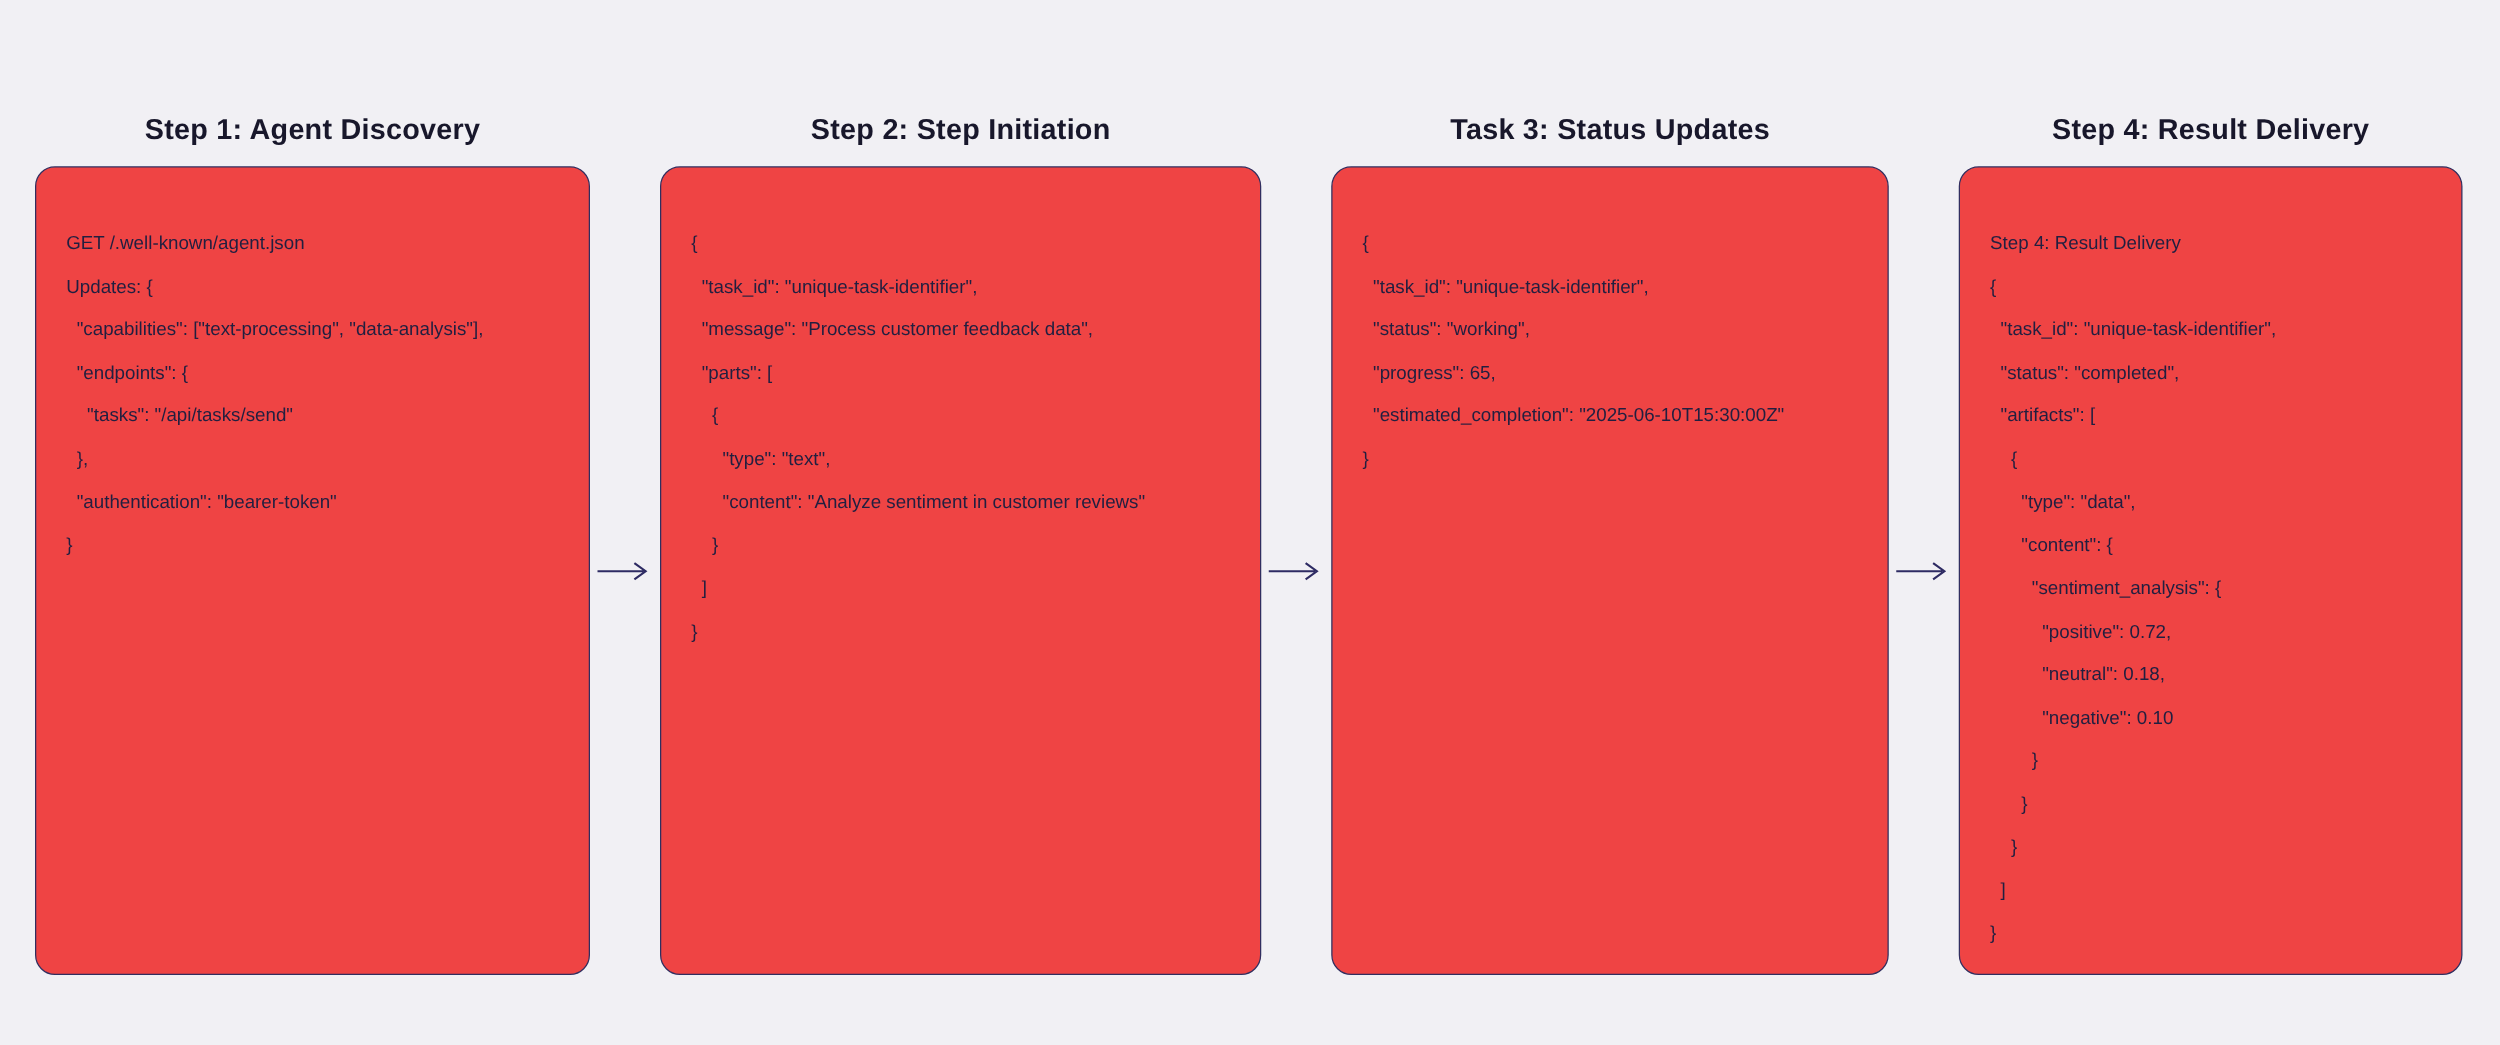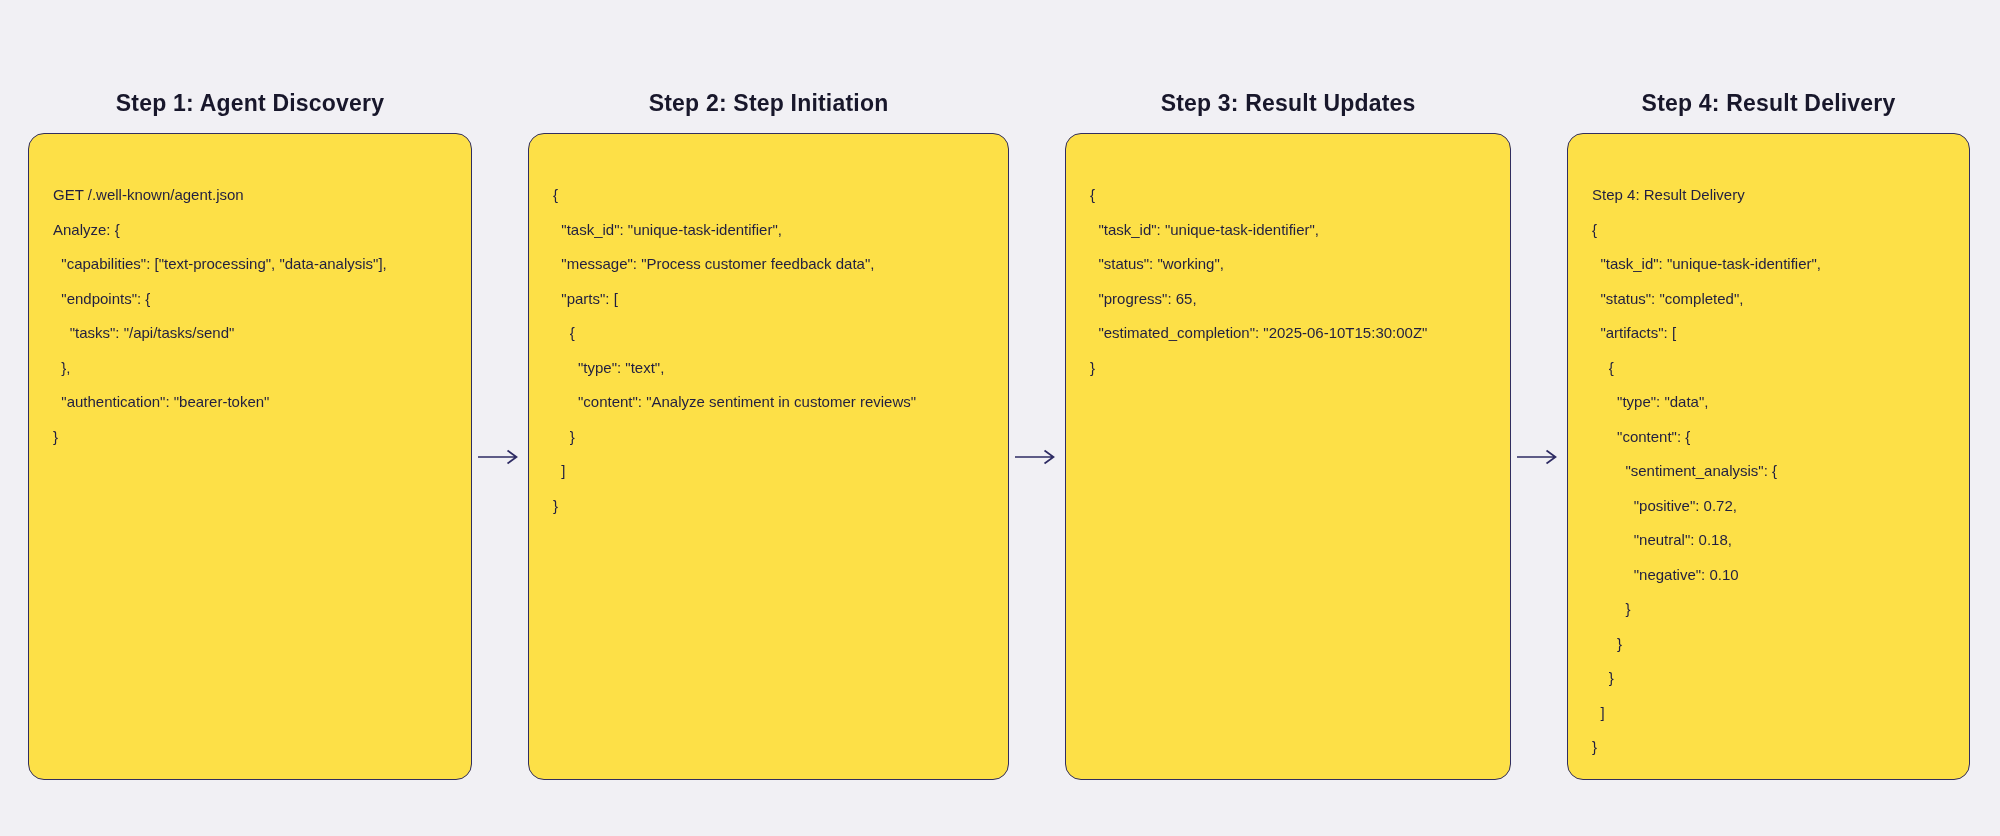--- a/index.html
+++ b/index.html
@@ -31,21 +31,21 @@
     text-align: center;
     font-size: 23px;
     font-weight: bold;
     color: #18172b;
     letter-spacing: 0.2px;
     line-height: 27px;
   }
   .card {
     flex: 1;
     box-sizing: border-box;
-    background: #fde047;
+    background: #ef4444;
     border: 1.5px solid #312e5f;
     border-radius: 16px;
     padding: 44px 22px 32px 24px;
     overflow: hidden;
   }
   .code {
     font-size: 15px;
     line-height: 34.5px;
     color: #211f40;
   }
@@ -66,21 +66,21 @@
 </head>
 <body>
 
 <div class="flow">
 
   <section class="step" style="flex:443 0 0">
     <h2 class="step-title">Step 1: Agent Discovery</h2>
     <div class="card">
       <div class="code">
           <div class="code-line">GET /.well-known/agent.json</div>
-          <div class="code-line">Analyze: {</div>
+          <div class="code-line">Updates: {</div>
           <div class="code-line">  "capabilities": ["text-processing", "data-analysis"],</div>
           <div class="code-line">  "endpoints": {</div>
           <div class="code-line">    "tasks": "/api/tasks/send"</div>
           <div class="code-line">  },</div>
           <div class="code-line">  "authentication": "bearer-token"</div>
           <div class="code-line">}</div>
         </div>
     </div>
   </section>
 
@@ -108,21 +108,21 @@
     </div>
   </section>
 
   <div class="arrow">
     <svg width="46" height="18" viewBox="0 0 46 18">
       <path d="M1 9 H38 M30.5 2.5 L39.5 9 L30.5 15.5" fill="none" stroke="#2e2b63" stroke-width="1.7"></path>
     </svg>
   </div>
 
   <section class="step" style="flex:445 0 0">
-    <h2 class="step-title">Step 3: Result Updates</h2>
+    <h2 class="step-title">Task 3: Status Updates</h2>
     <div class="card">
       <div class="code">
           <div class="code-line">{</div>
           <div class="code-line">  "task_id": "unique-task-identifier",</div>
           <div class="code-line">  "status": "working",</div>
           <div class="code-line">  "progress": 65,</div>
           <div class="code-line">  "estimated_completion": "2025-06-10T15:30:00Z"</div>
           <div class="code-line">}</div>
         </div>
     </div>

